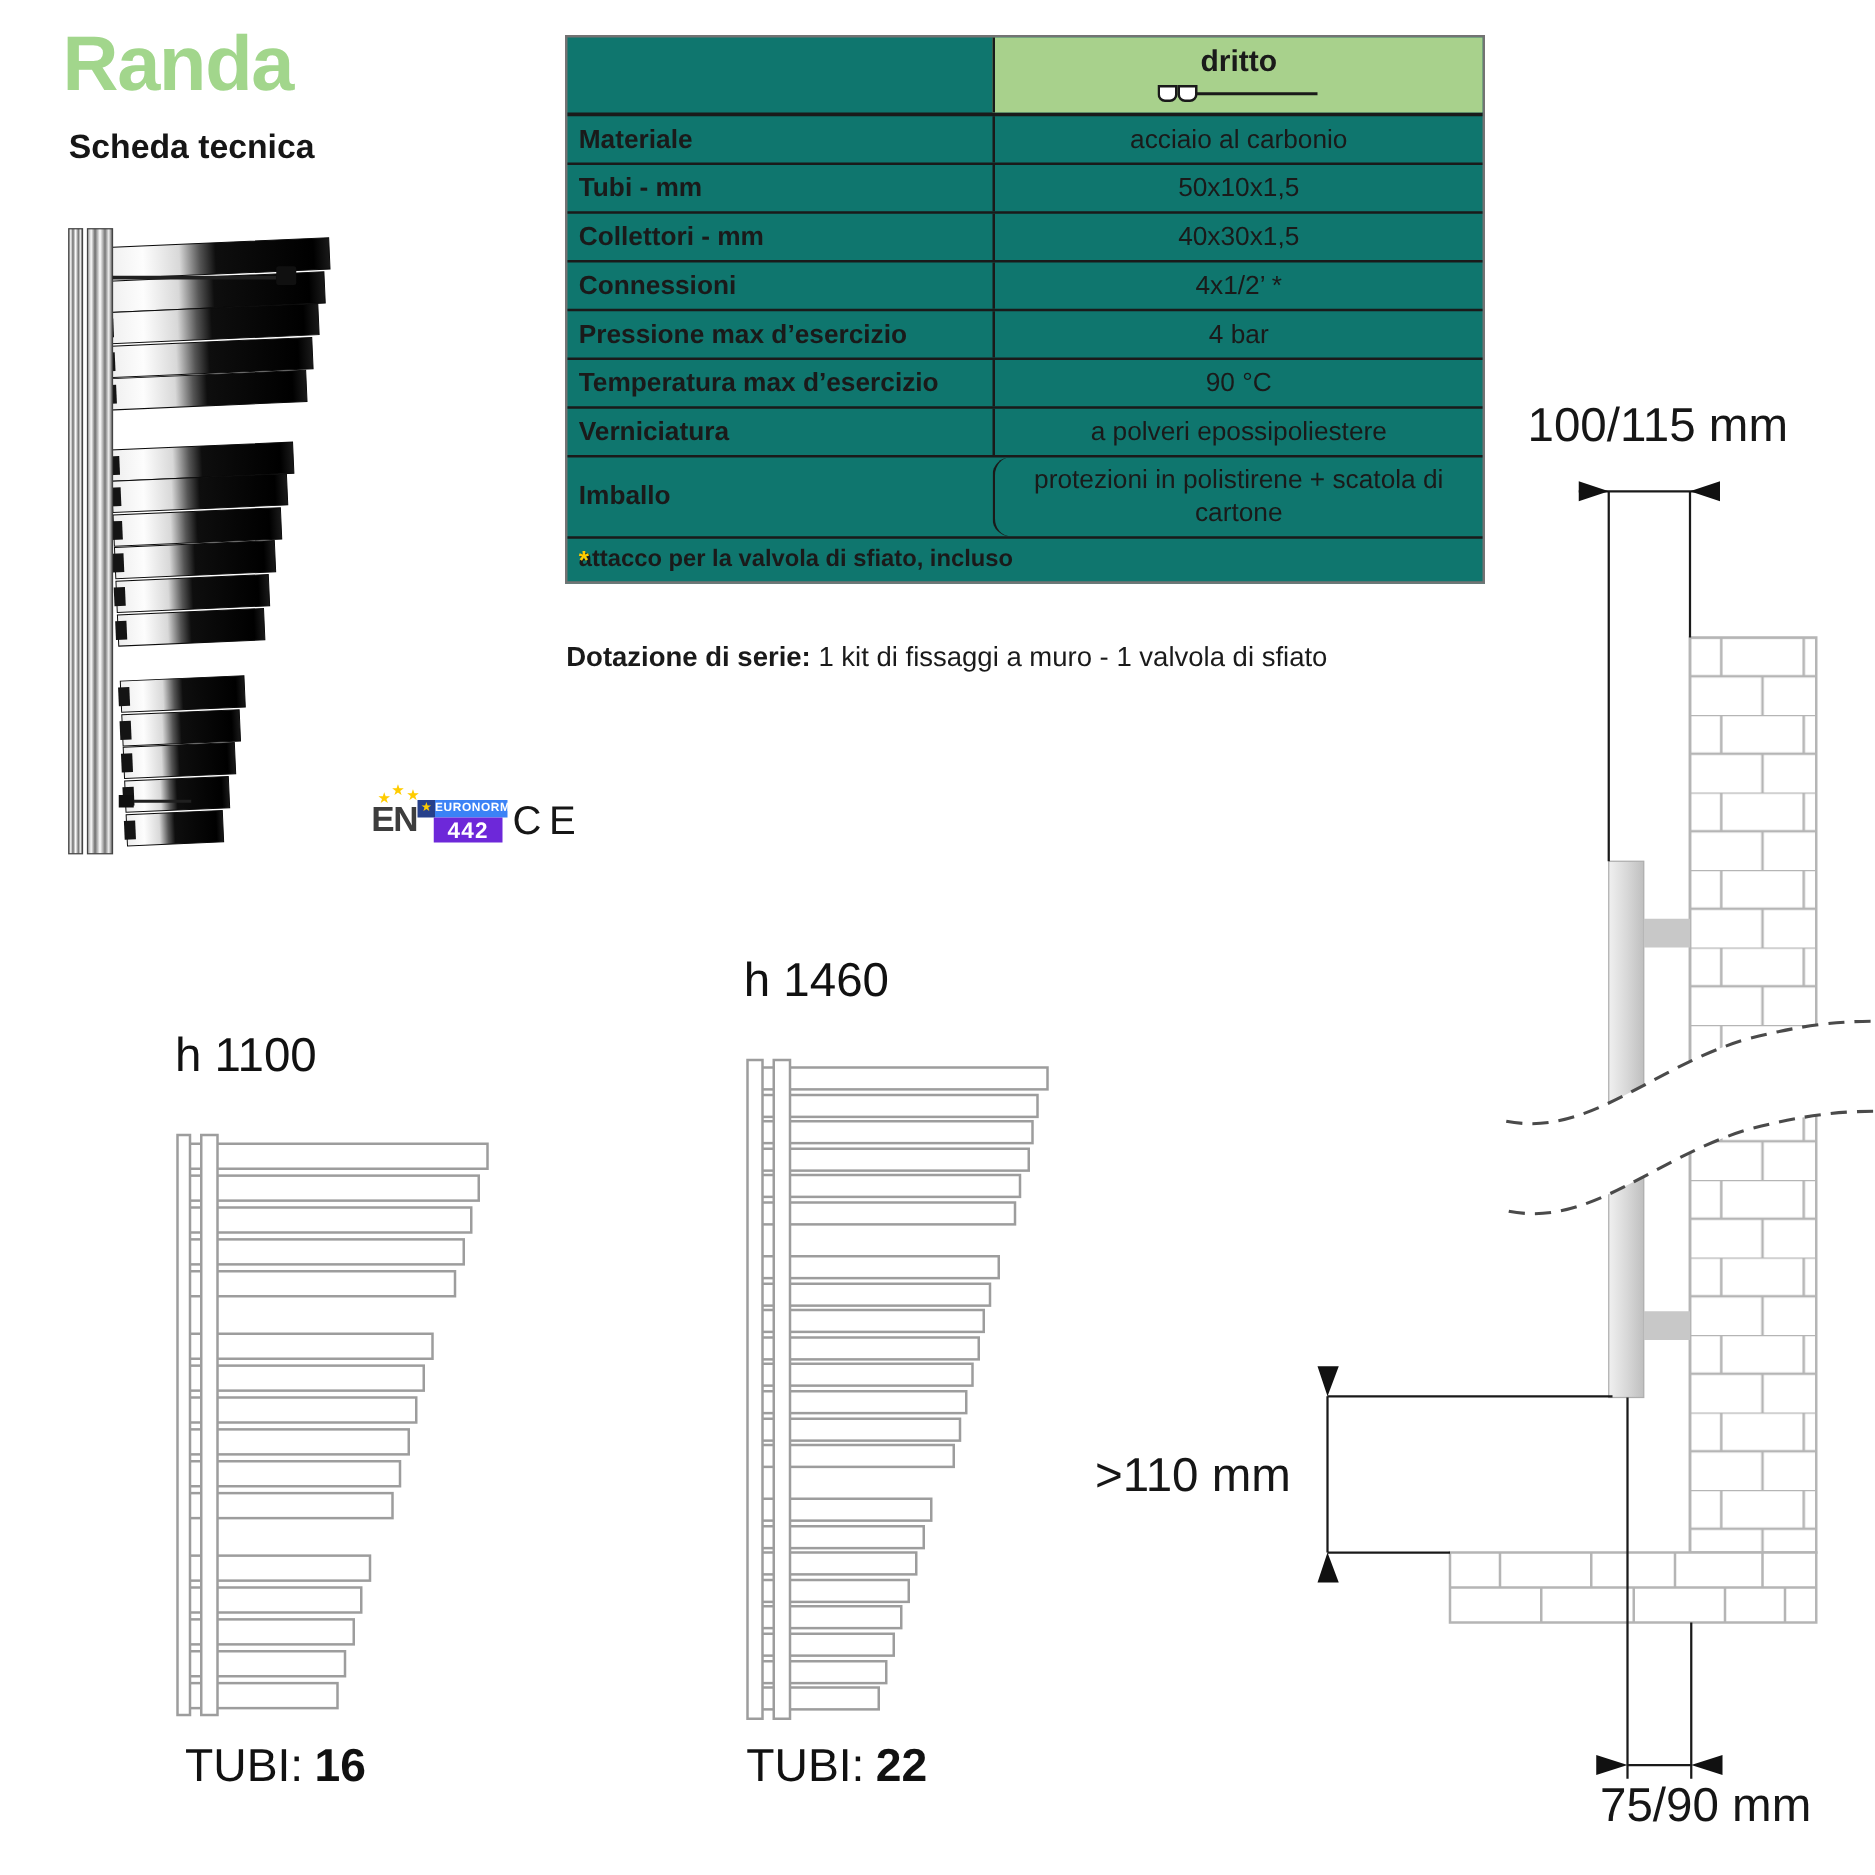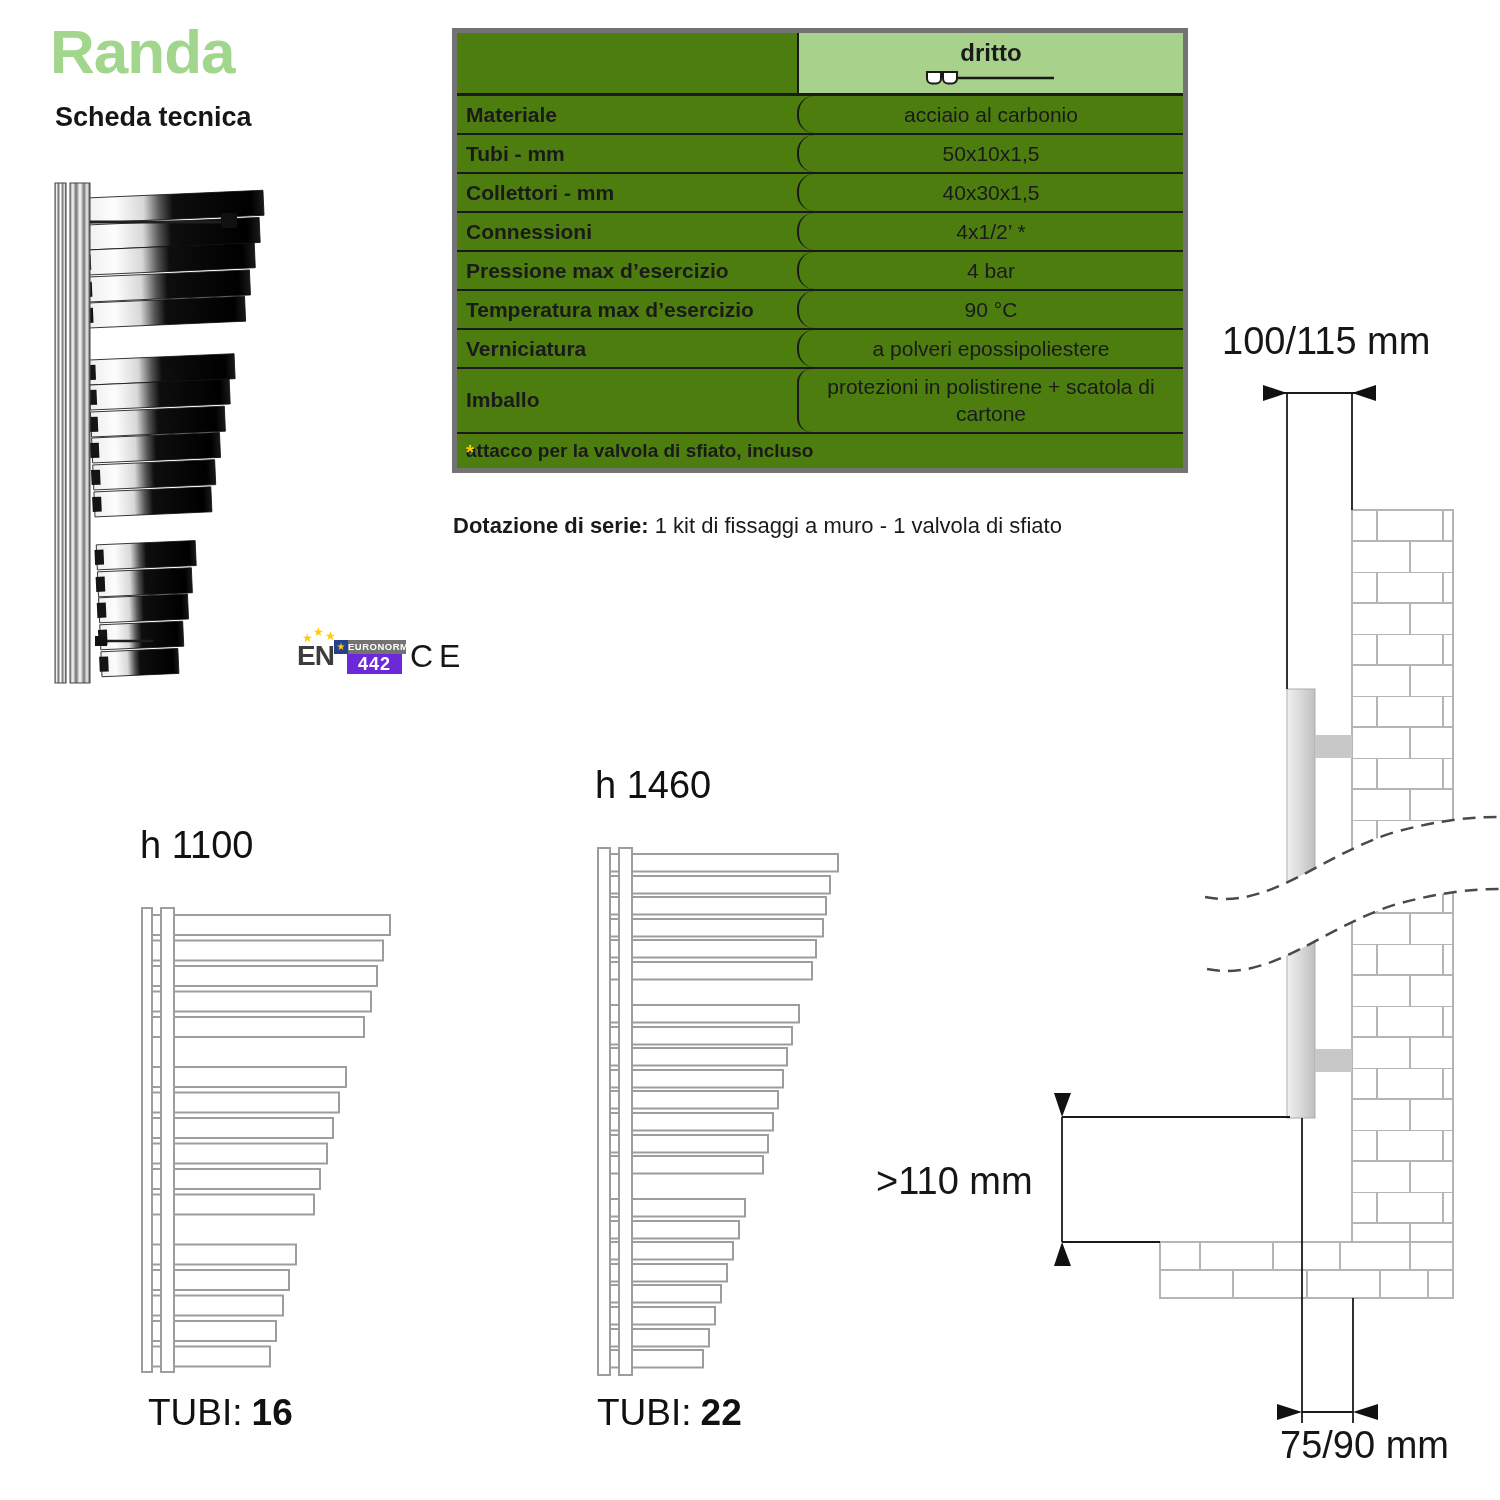--- a/index.html
+++ b/index.html
@@ -5,43 +5,43 @@
   html,body{margin:0;padding:0;}
   body{width:1500px;height:1500px;position:relative;background:#ffffff;
        font-family:"Liberation Sans",sans-serif;color:#1a1a1a;overflow:hidden;}
   .abs{position:absolute;}
 
   
   .page-title{left:50px;top:16px;font-size:62px;font-weight:bold;color:#a2d68c;letter-spacing:-1px;}
   .page-subtitle{left:55px;top:102px;font-size:27px;font-weight:bold;color:#161616;}
 
   
-  #spec{position:absolute;left:452px;top:28px;width:736px;border:5px solid #737373;background:#4d7c0f;box-sizing:border-box;}
+  #spec{position:absolute;left:452px;top:28px;width:736px;border:2px solid #737373;background:#0f766e;box-sizing:border-box;}
   .srow{display:flex;border-top:2px solid #1a1a1a;box-sizing:border-box;}
   .srow.first{border-top:none;}
   .srow.hdr2{border-top:3px solid #1a1a1a;}
   .slabel{width:340px;padding:4px 9px;font-weight:bold;font-size:21px;display:flex;align-items:center;box-sizing:border-box;}
   .sval{flex:1;border-left:2px solid #1a1a1a;font-size:21px;display:flex;align-items:center;justify-content:center;
         text-align:center;padding:4px 12px;box-sizing:border-box;min-height:37px;}
   .hdr .slabel{min-height:60px;}
   .hdr .sval{background:#a8d18c;flex-direction:column;justify-content:center;font-weight:bold;font-size:24px;gap:3px;}
-  .std .sval,.std .slabel{min-height:37px;border-radius:17px;}
+  .std .sval,.std .slabel{min-height:37px;}
   .imb .sval{line-height:1.3;border-radius:14px;}
   .fnote{border-top:2px solid #1a1a1a;padding:6px 9px;font-weight:bold;font-size:19px;}
   .fnote .star{vertical-align:4px;font-size:21px;padding-right:4px;}
   .dotazione{left:453px;top:513px;font-size:22px;}
   .dotazione b{font-weight:bold;}
 
   
   #enlogo{left:295px;top:620px;width:180px;height:62px;}
   .star{position:absolute;color:#ffcc00;font-size:12px;}
   .en-txt{position:absolute;left:2px;top:20px;font-size:28px;font-weight:bold;color:#3d3d3d;letter-spacing:-1px;}
   .en-sq{position:absolute;left:39px;top:20px;width:14px;height:14px;background:#26408b;color:#ffcc00;
          font-size:10px;line-height:14px;text-align:center;}
-  .en-bar{position:absolute;left:53px;top:20px;width:58px;height:14px;background:#737373;color:#fff;
+  .en-bar{position:absolute;left:53px;top:20px;width:58px;height:14px;background:#3b82f6;color:#fff;
           font-size:9.5px;font-weight:bold;line-height:14px;text-align:center;letter-spacing:.5px;}
   .en-442{position:absolute;left:52px;top:34px;width:55px;height:20px;background:#6d28d9;color:#fff;
           font-size:18px;font-weight:bold;line-height:20px;text-align:center;letter-spacing:1px;}
   .ce-txt{position:absolute;left:115px;top:18px;font-size:32px;font-weight:400;color:#161616;letter-spacing:6px;}
 
   
   .hlabel{font-size:38px;color:#111;}
   .tubi{font-size:37px;color:#111;}
   .tubi b{margin-left:9px;}
 

